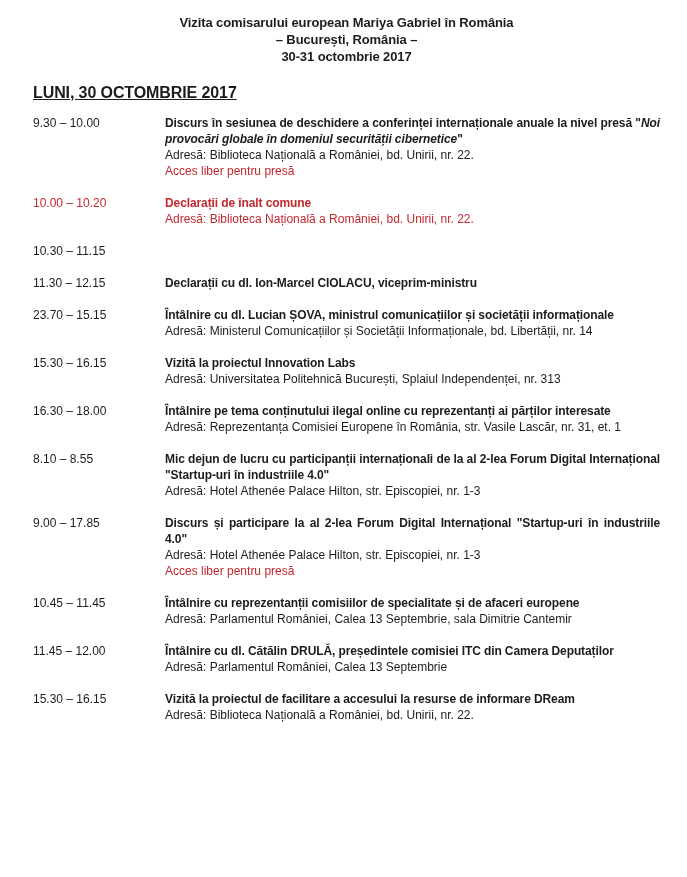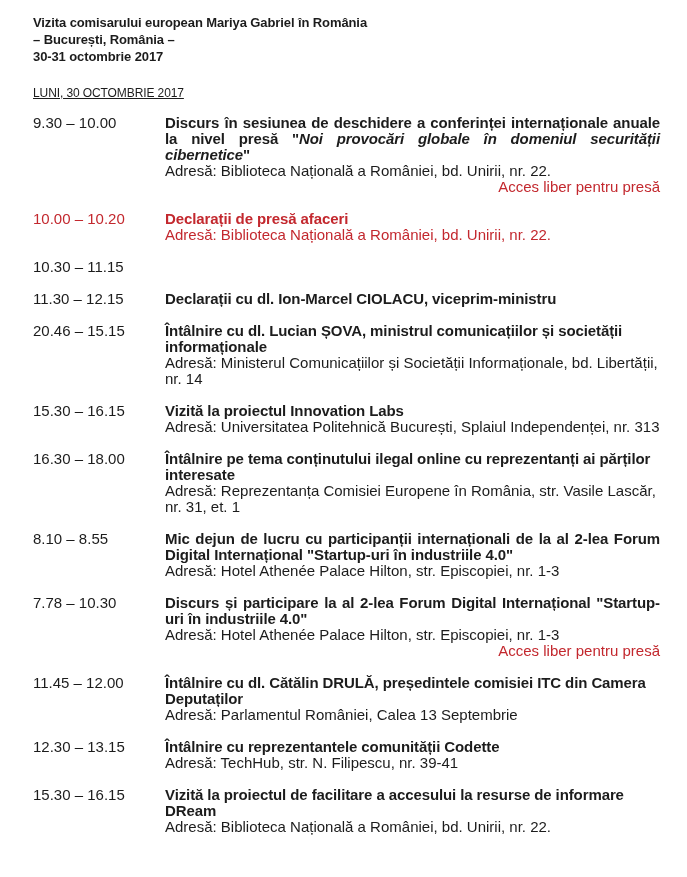--- a/index.html
+++ b/index.html
@@ -8,53 +8,53 @@
     width: 687px;
     height: 877px;
     box-sizing: border-box;
     background: #ffffff;
     padding: 14px 27px 0 33px;
     font-family: "Liberation Sans", sans-serif;
     color: #1c1c1c;
     overflow: hidden;
   }
   .doc-title {
-    text-align: left;
+    text-align: center;
     font-weight: bold;
     font-size: 13px;
     line-height: 17px;
     letter-spacing: -0.1px;
   }
   .section-heading {
-    font-weight: normal;
+    font-weight: bold;
     text-decoration: underline;
-    font-size: 12px;
+    font-size: 16px;
     line-height: 16px;
     margin-top: 20px;
     margin-bottom: 14px;
     letter-spacing: -0.1px;
   }
   .item {
     display: flex;
     align-items: flex-start;
     margin-bottom: 16px;
-    font-size: 15px;
+    font-size: 12px;
     line-height: 16px;
   }
   .item-time {
     flex: none;
     width: 132px;
     white-space: nowrap;
   }
   .item-content { flex: 1; min-width: 0; }
   .item-title { font-weight: bold; letter-spacing: -0.1px; }
   .item-title.justify { text-align: justify; }
   .item-title .italic { font-style: italic; }
   .item-address { font-weight: normal; }
-  .item-note { color: var(--accent, #c3282e); text-align: right; }
+  .item-note { color: var(--accent, #c3282e); }
   .red, .red .item-title, .red .item-address { color: var(--accent, #c3282e); justify-content: flex-end; }
   .caret {
     display: inline-block;
     width: 2px;
     height: 13px;
     background: #111111;
     vertical-align: -2px;
     margin: 0 1px 0 1px;
   }
 </style>
@@ -73,35 +73,35 @@
         <div class="item-time">9.30 – 10.00</div>
         <div class="item-content">
           <div class="item-title justify"><span>Discurs în sesiunea de deschidere a conferinței internaționale anuale la nivel presă "</span><span class="italic">Noi provocări globale în domeniul securității cibernetice</span><span>"</span></div>
           <div class="item-address"><span>Adresă: Biblioteca Națională a României, bd. Unirii, nr. 22.</span></div>
           <div class="item-note">Acces liber pentru presă</div>
         </div>
       </div>
       <div class="item red">
         <div class="item-time">10.00 – 10.20</div>
         <div class="item-content">
-          <div class="item-title"><span>Declarații de presă afaceri</span></div>
+          <div class="item-title"><span>Declarații de înalt comune</span></div>
           <div class="item-address"><span>Adresă: Biblioteca Națională a României, bd. Unirii, nr. 22.</span></div>
         </div>
       </div>
       <div class="item">
         <div class="item-time">10.30 – 11.15</div>
       </div>
       <div class="item">
         <div class="item-time">11.30 – 12.15</div>
         <div class="item-content">
           <div class="item-title"><span>Declarații cu dl. Ion-Marcel CIOLACU, viceprim-ministru</span></div>
         </div>
       </div>
       <div class="item">
-        <div class="item-time">20.46 – 15.15</div>
+        <div class="item-time">23.70 – 15.15</div>
         <div class="item-content">
           <div class="item-title"><span>Întâlnire cu dl. Lucian ȘOVA, ministrul comunicațiilor și societății informaționale</span></div>
           <div class="item-address"><span>Adresă: Ministerul Comunicațiilor și Societății Informaționale, bd. Libertății, nr. 14</span></div>
         </div>
       </div>
       <div class="item">
         <div class="item-time">15.30 – 16.15</div>
         <div class="item-content">
           <div class="item-title"><span>Vizită la proiectul Innovation Labs</span></div>
           <div class="item-address"><span>Adresă: Universitatea Politehnică București, Splaiul Independenței, nr. 313</span></div>
@@ -115,39 +115,39 @@
         </div>
       </div>
       <div class="item">
         <div class="item-time">8.10 – 8.55</div>
         <div class="item-content">
           <div class="item-title justify"><span>Mic dejun de lucru cu participanții internaționali de la al 2-lea Forum Digital Internațional "Startup-uri în industriile 4.0"</span></div>
           <div class="item-address"><span>Adresă: Hotel Athenée Palace Hilton, str. Episcopiei, nr. 1-3</span></div>
         </div>
       </div>
       <div class="item">
-        <div class="item-time">7.78 – 10.30</div>
+        <div class="item-time">9.00 – 17.85</div>
         <div class="item-content">
           <div class="item-title justify"><span>Discurs și participare la al 2-lea Forum Digital Internațional "Startup-uri în industriile 4.0"</span></div>
           <div class="item-address"><span>Adresă: Hotel Athenée Palace Hilton, str. Episcopiei, nr. 1-3</span></div>
           <div class="item-note">Acces liber pentru presă</div>
         </div>
       </div>
       <div class="item">
+        <div class="item-time">10.45 – 11.45</div>
+        <div class="item-content">
+          <div class="item-title"><span>Întâlnire cu reprezentanții comisiilor de specialitate și de afaceri europene</span></div>
+          <div class="item-address"><span>Adresă: Parlamentul României, Calea 13 Septembrie, sala Dimitrie Cantemir</span></div>
+        </div>
+      </div>
+      <div class="item">
         <div class="item-time">11.45 – 12.00</div>
         <div class="item-content">
           <div class="item-title"><span>Întâlnire cu dl. Cătălin DRULĂ, președintele comisiei ITC din Camera Deputaților</span></div>
           <div class="item-address"><span>Adresă: Parlamentul României, Calea 13 Septembrie</span></div>
-        </div>
-      </div>
-      <div class="item">
-        <div class="item-time">12.30 – 13.15</div>
-        <div class="item-content">
-          <div class="item-title"><span>Întâlnire cu reprezentantele comunității Codette</span></div>
-          <div class="item-address"><span>Adresă: TechHub, str. N. Filipescu, nr. 39-41</span></div>
         </div>
       </div>
       <div class="item">
         <div class="item-time">15.30 – 16.15</div>
         <div class="item-content">
           <div class="item-title"><span>Vizită la proiectul de facilitare a accesului la resurse de informare DReam</span></div>
           <div class="item-address"><span>Adresă: Biblioteca Națională a României, bd. Unirii, nr. 22.</span></div>
         </div>
       </div>
     </main>

